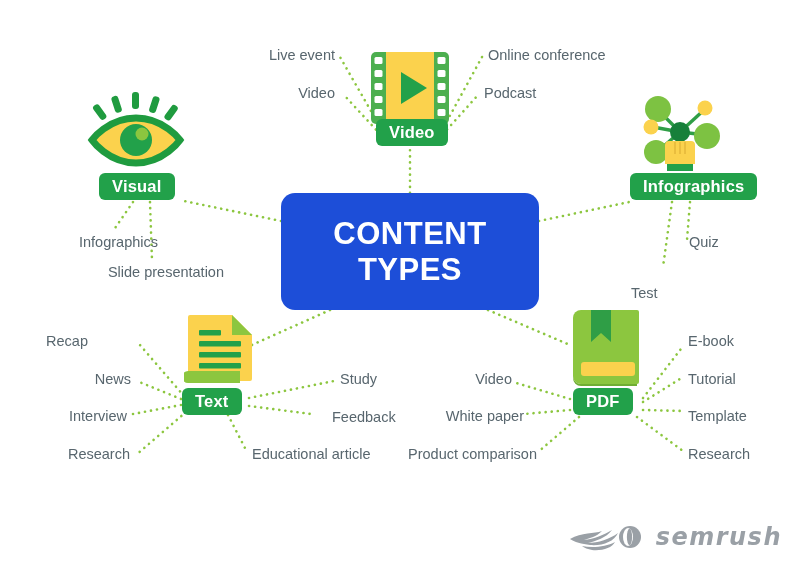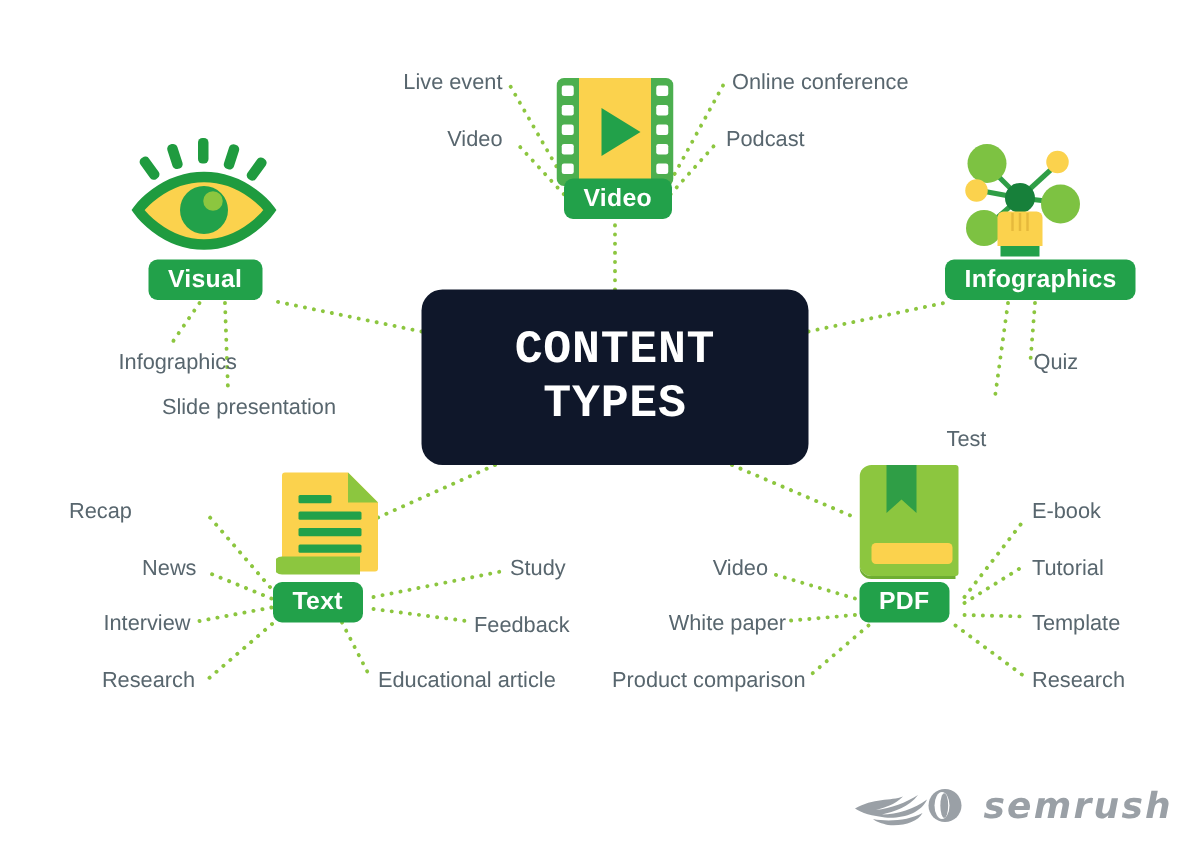--- a/index.html
+++ b/index.html
@@ -30,24 +30,23 @@
     border-radius:6px;
     display:flex;align-items:center;justify-content:center;
     letter-spacing:.2px;
     white-space:nowrap;
   }
   .pill.sm{font-size:16.5px;height:27px;padding:0 13px;}
 
   #center-node{
     position:absolute;
     left:281px;top:193px;width:258px;height:117px;
-    background:#0f172a;border-radius:14px;
+    background:#1d4ed8;border-radius:14px;
     display:flex;align-items:center;justify-content:center;
     text-align:center;
-    font-family:Liberation Mono, monospace;
   }
   #center-node .ctext{
     color:#fff;font-weight:bold;font-size:31px;line-height:36px;
     letter-spacing:.5px;
   }
 
   .icon{position:absolute;}
 
   
   #logo{
@@ -203,21 +202,21 @@
     </svg>
   </div>
   <div class="pill sm" style="left:182px;top:388px;">
     <span>Text</span>
   </div>
   <div class="leaf r" style="left:0px;top:333px;width:134px;text-align:center;">Recap</div>
   <div class="leaf r" style="left:0px;top:371px;width:131px;">News</div>
   <div class="leaf r" style="left:0px;top:408px;width:127px;">Interview</div>
   <div class="leaf r" style="left:0px;top:446px;width:130px;">Research</div>
   <div class="leaf" style="left:340px;top:371px;">Study</div>
-  <div class="leaf" style="left:316px;top:409px;text-align:right;">Feedback</div>
+  <div class="leaf" style="left:332px;top:409px;text-align:right;">Feedback</div>
   <div class="leaf" style="left:252px;top:446px;">Educational article</div>
 
   <div class="icon" style="left:573px;top:308px;">
     <svg width="70" height="78" viewBox="0 0 70 78">
       <path d="M8 2 h56 a2 2 0 0 1 2 2 v70 a2 2 0 0 1 -2 2 h-56 a8 8 0 0 1 -8 -8 v-58 a8 8 0 0 1 8 -8 z" fill="#8cc63f"></path>
       <path d="M18 2 h20 v32 l-10 -9 l-10 9 z" fill="#2f9e46"></path>
       <rect x="8" y="54" width="54" height="14" rx="3" fill="#fbd24d"></rect>
       <path d="M0 68 a8 8 0 0 0 8 8 h56 v2 h-56 a8 8 0 0 1 -8 -8 z" fill="#6fae32"></path>
     </svg>
   </div>

